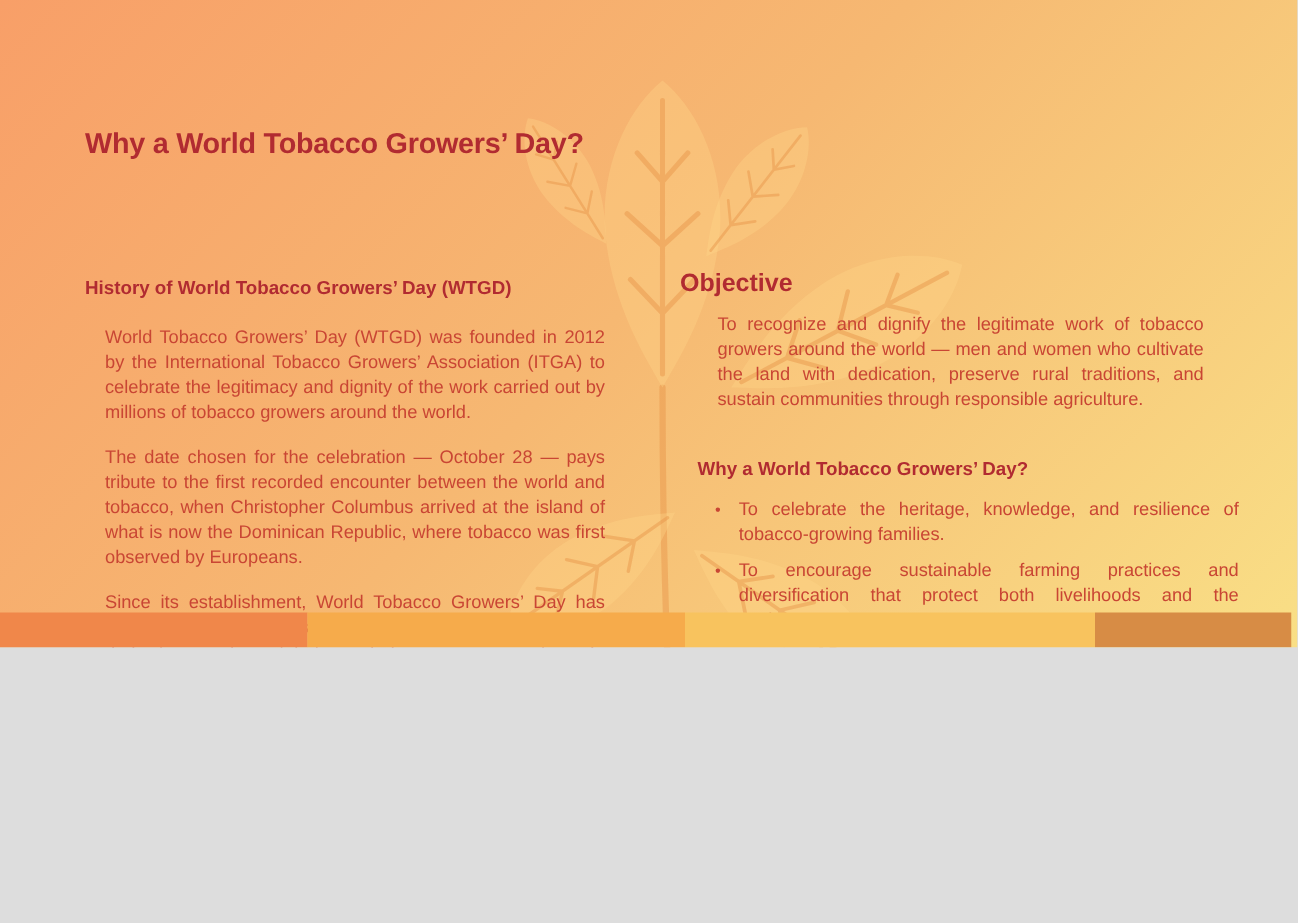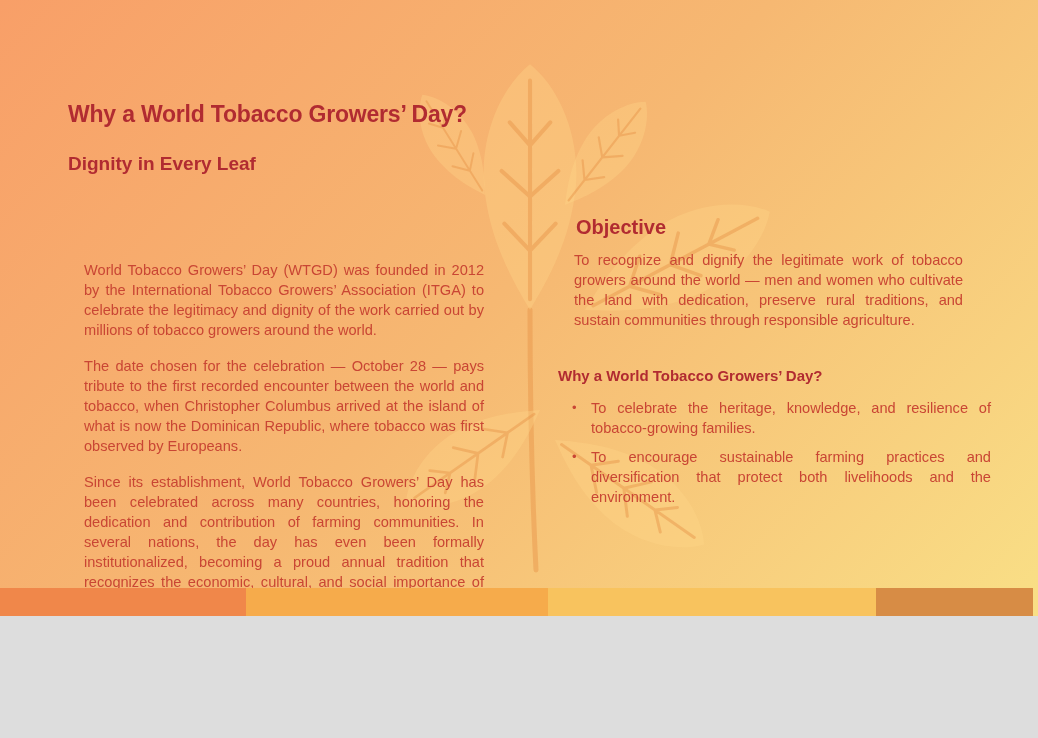--- a/index.html
+++ b/index.html
@@ -1,19 +1,19 @@
 <!DOCTYPE html>
 <html><head>
 <meta charset="utf-8">
 <style>
   html, body { margin: 0; padding: 0; background: #ddd; }
   .page {
     position: relative;
     width: 1038px;
-    height: 616px;
+    height: 518px;
     overflow: hidden;
     font-family: "Liberation Sans", sans-serif;
     background: linear-gradient(133deg, #f89f68 0%, #f6b872 48%, #f9df86 100%);
   }
 
   
   .watermark {
     position: absolute;
     left: 390px;
     top: 10px;
@@ -29,21 +29,21 @@
     position: absolute; left: 68px; top: 86px;
     font-size: 23px; font-weight: bold; color: #b12b31; letter-spacing: -0.2px;
   }
   .subtitle {
     position: absolute; left: 68px; top: 137px;
     font-size: 19px; font-weight: bold; color: #b12b31;
   }
   .section-heading { font-size: 15px; font-weight: bold; color: #b12b31; }
   .left-heading  { position: absolute; left: 68px;  top: 207px; width: 432px; }
   .right-heading {
-    position: absolute; left: 576px; top: 199px;
+    position: absolute; left: 544px; top: 199px;
     font-size: 20px; font-weight: bold; color: #b12b31;
   }
   .right-subheading { position: absolute; left: 558px; top: 352px; width: 421px; }
 
   
   .body-text { font-size: 14.6px; line-height: 20px; color: #c94634; text-align: justify; }
   .left-body  { position: absolute; left: 68px;  top: 244px; width: 432px; }
   .right-body { position: absolute; left: 558px; top: 234px; width: 421px; }
   .left-body p, .right-body p { margin: 16px; }
 
@@ -86,22 +86,22 @@
     <path class="leaf-vein" d="M140,300 C140,380 142,480 146,560" style="stroke-width:5"></path>
     <use href="#leaf" transform="translate(140,300) scale(1.35)"></use>
     <use href="#leaf" transform="translate(175,195) rotate(38) scale(0.72)"></use>
     <use href="#leaf" transform="translate(195,300) rotate(62) scale(1.15)"></use>
     <use href="#leaf" transform="translate(95,185) rotate(-32) scale(0.65)"></use>
     <use href="#leaf" transform="translate(150,400) rotate(-125) scale(0.9)"></use>
     <use href="#leaf" transform="translate(165,430) rotate(125) scale(1.0)"></use>
   </svg>
 
   <h1 class="main-title">Why a World Tobacco Growers’ Day?</h1>
-  <h2 class="subtitle">Dignity in Every Leaf</h2>
 
+  <h3 class="section-heading left-heading">History of World Tobacco Growers’ Day (WTGD)</h3>
 
   <div class="body-text left-body">
     <p>World Tobacco Growers’ Day (WTGD) was founded in 2012 by the International Tobacco Growers’ Association (ITGA) to celebrate the legitimacy and dignity of the work carried out by millions of tobacco growers around the world.</p>
     <p>The date chosen for the celebration — October 28 — pays tribute to the first recorded encounter between the world and tobacco, when Christopher Columbus arrived at the island of what is now the Dominican Republic, where tobacco was first observed by Europeans.</p>
     <p>Since its establishment, World Tobacco Growers’ Day has been celebrated across many countries, honoring the dedication and contribution of farming communities. In several nations, the day has even been formally institutionalized, becoming a proud annual tradition that recognizes the economic, cultural, and social importance of tobacco growers.</p>
   </div>
 
   <h2 class="right-heading">Objective</h2>
 
   <div class="body-text right-body">

